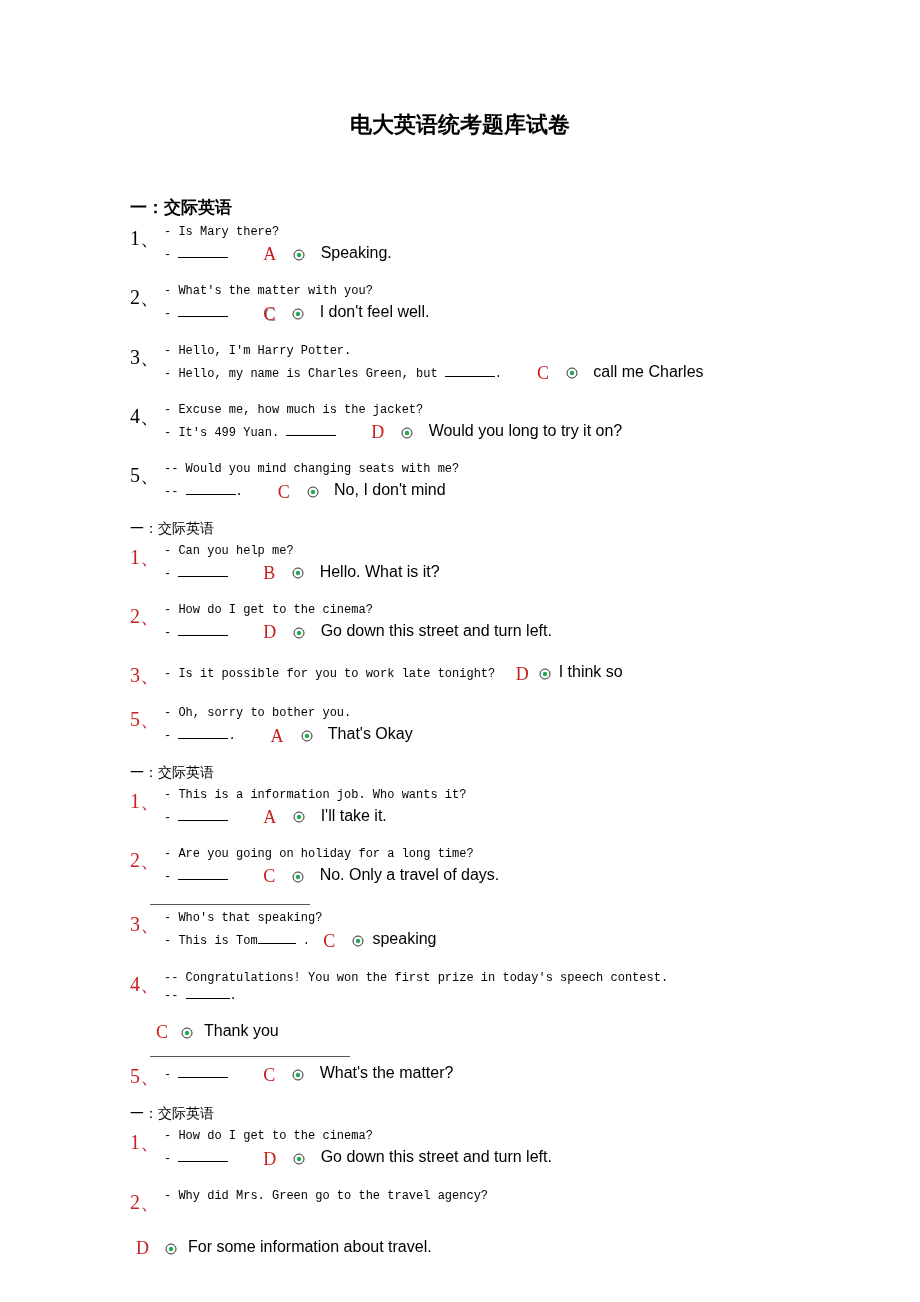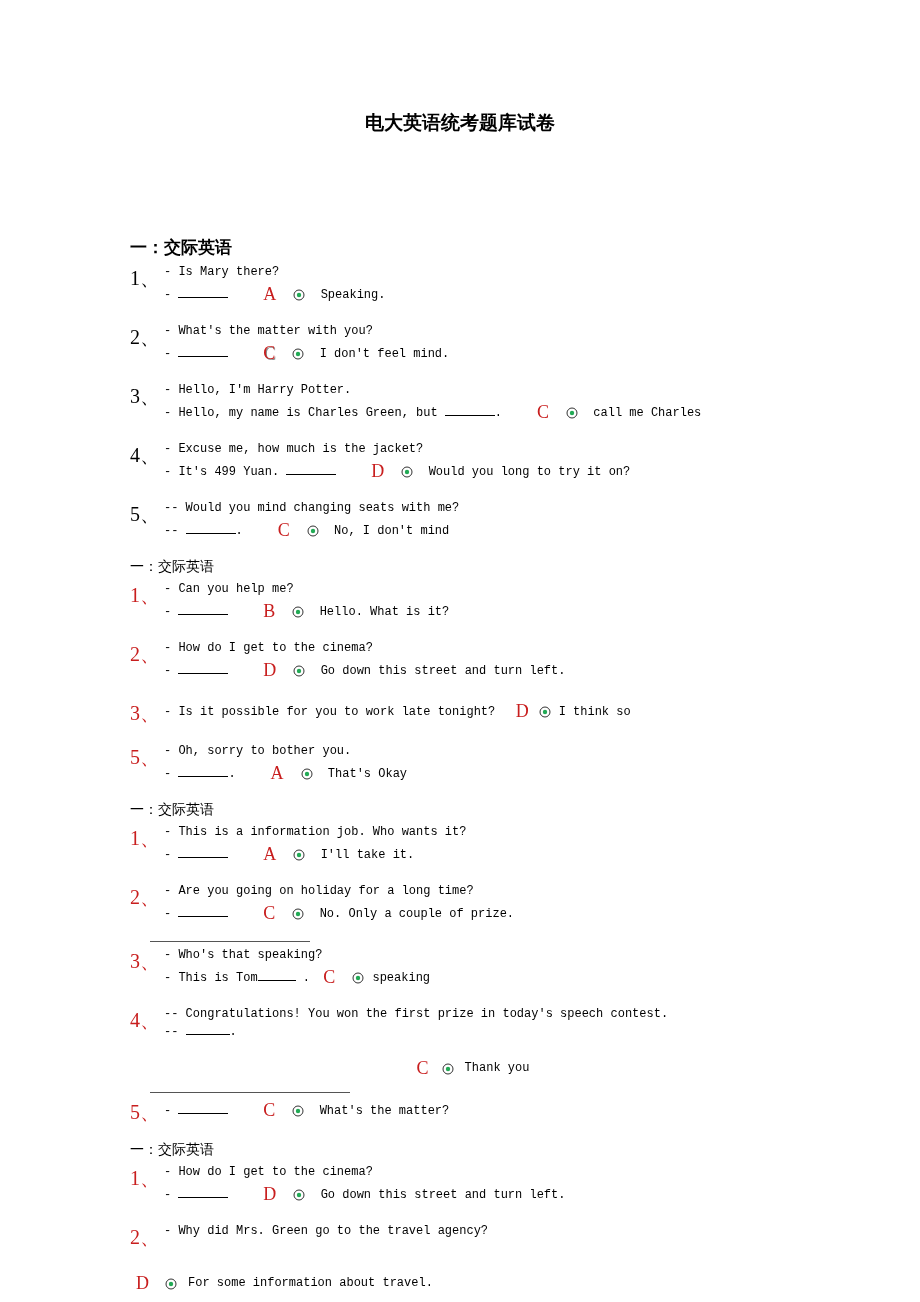--- a/index.html
+++ b/index.html
@@ -7,23 +7,23 @@
     margin: 0;
     font-family: "SimSun", "宋体", serif;
     color: #000;
     width: 920px;
   }
   .page {
     padding: 110px 130px 40px 130px;
   }
   .title {
     text-align: center;
-    font-size: 19px;
+    font-size: 22px;
     font-weight: bold;
-    margin-bottom: 100px;
+    margin-bottom: 56px;
     font-family: "SimHei", "黑体", sans-serif;
   }
   .section-heading {
     font-size: 17px;
     font-weight: bold;
     margin: 8px 0 4px 0;
   }
   .section-heading-small {
     font-size: 14px;
     margin: 10px 0 2px 0;
@@ -87,22 +87,22 @@
   .ans-letter-o .main {
     position: relative;
   }
   .radio {
     display: inline-block;
     vertical-align: middle;
     margin: 0 8px 0 4px;
   }
   .radio svg { display: block; }
   .ans-text {
-    font-family: Liberation Mono, monospace;
-    font-size: 12px;
+    font-family: Liberation Sans, sans-serif;
+    font-size: 16px;
   }
   .sep-line {
     border: none;
     border-top: 1px solid #555;
     margin: 4px 0 4px 20px;
     width: 160px;
   }
   .q-wrapper {
     display: flex;
     align-items: flex-start;
@@ -128,21 +128,21 @@
         </div>
       </div>
       <div class="question">
         <div class="q-wrapper">
           <span class="qnum">2、</span>
           <span class="qbody">
             <span class="qline">- What's the matter with you?</span>
             <span class="qline">- <span class="blank"></span>&nbsp;&nbsp;&nbsp;&nbsp;<span class="ans-letter-o"><span class="shadow">C</span><span class="main">C</span></span> <span class="radio"><svg width="12" height="12" viewBox="0 0 12 12">
                   <circle cx="6" cy="6" r="5" fill="none" stroke="#333" stroke-width="1"></circle>
                   <circle cx="6" cy="6" r="2.2" fill="#2a5"></circle>
-                </svg></span> <span class="ans-text">I don't feel mind.</span></span>
+                </svg></span> <span class="ans-text">I don't feel well.</span></span>
           </span>
         </div>
       </div>
       <div class="question">
         <div class="q-wrapper">
           <span class="qnum">3、</span>
           <span class="qbody">
             <span class="qline">- Hello, I'm Harry Potter.</span>
             <span class="qline">- Hello, my name is Charles Green, but <span class="blank"></span>.&nbsp;&nbsp;&nbsp;&nbsp;<span class="ans-letter">C</span> <span class="radio"><svg width="12" height="12" viewBox="0 0 12 12">
                   <circle cx="6" cy="6" r="5" fill="none" stroke="#333" stroke-width="1"></circle>
@@ -237,21 +237,21 @@
         </div>
       </div>
       <div class="question">
         <div class="q-wrapper">
           <span class="qnum red">2、</span>
           <span class="qbody">
             <span class="qline">- Are you going on holiday for a long time?</span>
             <span class="qline">- <span class="blank"></span>&nbsp;&nbsp;&nbsp;&nbsp;<span class="ans-letter">C</span> <span class="radio"><svg width="12" height="12" viewBox="0 0 12 12">
                   <circle cx="6" cy="6" r="5" fill="none" stroke="#333" stroke-width="1"></circle>
                   <circle cx="6" cy="6" r="2.2" fill="#2a5"></circle>
-                </svg></span> <span class="ans-text">No. Only a couple of prize.</span></span>
+                </svg></span> <span class="ans-text">No. Only a travel of days.</span></span>
           </span>
         </div>
       </div>
       <hr class="sep-line">
       <div class="question">
         <div class="q-wrapper">
           <span class="qnum red">3、</span>
           <span class="qbody">
             <span class="qline">- Who's that speaking?</span>
             <span class="qline">- This is Tom<span class="blank blank-short"></span> . <span class="ans-letter">C</span> <span class="radio"><svg width="12" height="12" viewBox="0 0 12 12">
@@ -263,21 +263,21 @@
       </div>
       <div class="question">
         <div class="q-wrapper">
           <span class="qnum red">4、</span>
           <span class="qbody">
             <span class="qline">-- Congratulations! You won the first prize in today's speech contest.</span>
             <span class="qline">-- <span class="blank blank-mid"></span>.</span>
           </span>
         </div>
       </div>
-      <div class="question" style="margin: 10px 0px 10px 20px; text-align: center;"><span class="ans-letter">C</span> <span class="radio"><svg width="12" height="12" viewBox="0 0 12 12">
+      <div class="question" style="margin: 10px 0px 10px 20px;"><span class="ans-letter">C</span> <span class="radio"><svg width="12" height="12" viewBox="0 0 12 12">
             <circle cx="6" cy="6" r="5" fill="none" stroke="#333" stroke-width="1"></circle>
             <circle cx="6" cy="6" r="2.2" fill="#2a5"></circle>
           </svg></span> <span class="ans-text">Thank you</span></div>
       <hr class="sep-line" style="width: 200px;">
       <div class="question">
         <div class="q-wrapper">
           <span class="qnum red">5、</span>
           <span class="qbody">
             <span class="qline">- <span class="blank"></span>&nbsp;&nbsp;&nbsp;&nbsp;<span class="ans-letter">C</span> <span class="radio"><svg width="12" height="12" viewBox="0 0 12 12">
                   <circle cx="6" cy="6" r="5" fill="none" stroke="#333" stroke-width="1"></circle>

